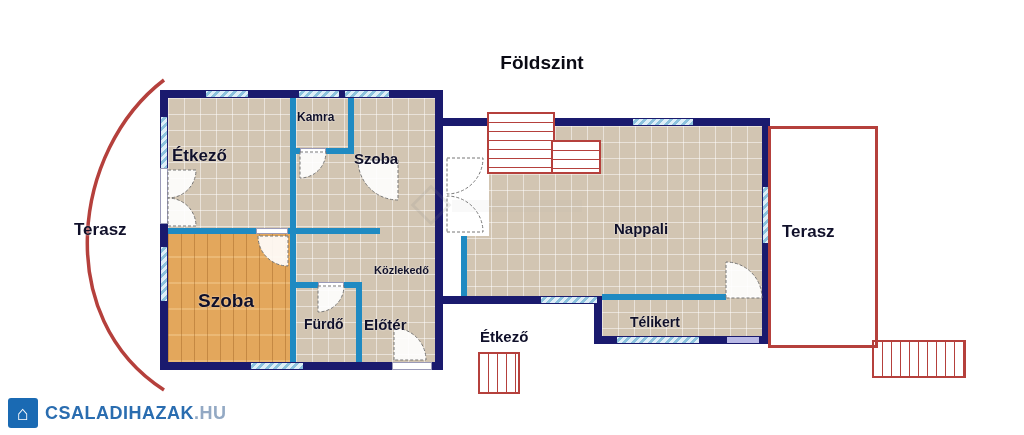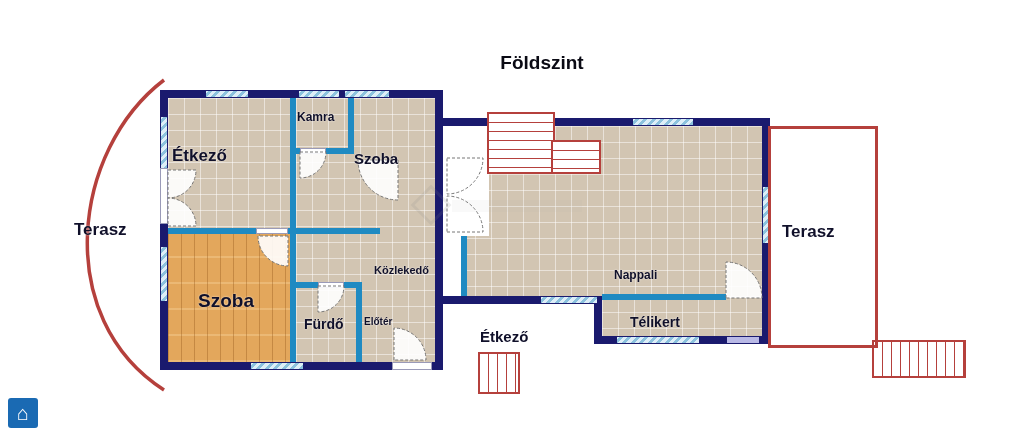--- a/index.html
+++ b/index.html
@@ -128,23 +128,24 @@
     </g>
   </svg>
 
   <div class="label" style="left:74px;top:220px;font-size:17px;">Terasz</div>
   <div class="label" style="left:172px;top:146px;font-size:17px;">Étkező</div>
   <div class="label" style="left:297px;top:110px;font-size:12px;">Kamra</div>
   <div class="label" style="left:354px;top:150px;font-size:15px;">Szoba</div>
   <div class="label" style="left:198px;top:290px;font-size:19px;">Szoba</div>
   <div class="label" style="left:358px;top:264px;font-size:11px;padding-left:16px;">Közlekedő</div>
   <div class="label" style="left:304px;top:316px;font-size:14px;">Fürdő</div>
-  <div class="label" style="left:364px;top:316px;font-size:10px;">Előtér</div>
+  <div class="label" style="left:364px;top:316px;font-size:15px;">Előtér</div>
   <div class="label" style="left:480px;top:328px;font-size:15px;">Étkező</div>
-  <div class="label" style="left:614px;top:220px;font-size:12px;margin-top:48px;">Nappali</div>
+  <div class="label" style="left:614px;top:220px;font-size:15px;">Nappali</div>
   <div class="label" style="left:630px;top:314px;font-size:14px;">Télikert</div>
   <div class="label" style="left:782px;top:222px;font-size:17px;">Terasz</div>
 
   <div class="logo">
     <div class="logo-icon">⌂</div>
+    <div class="logo-text"><span>CSALADIHAZAK</span><span class="tld">.HU</span></div>
   </div>
 
 </div>
 
 </body></html>

